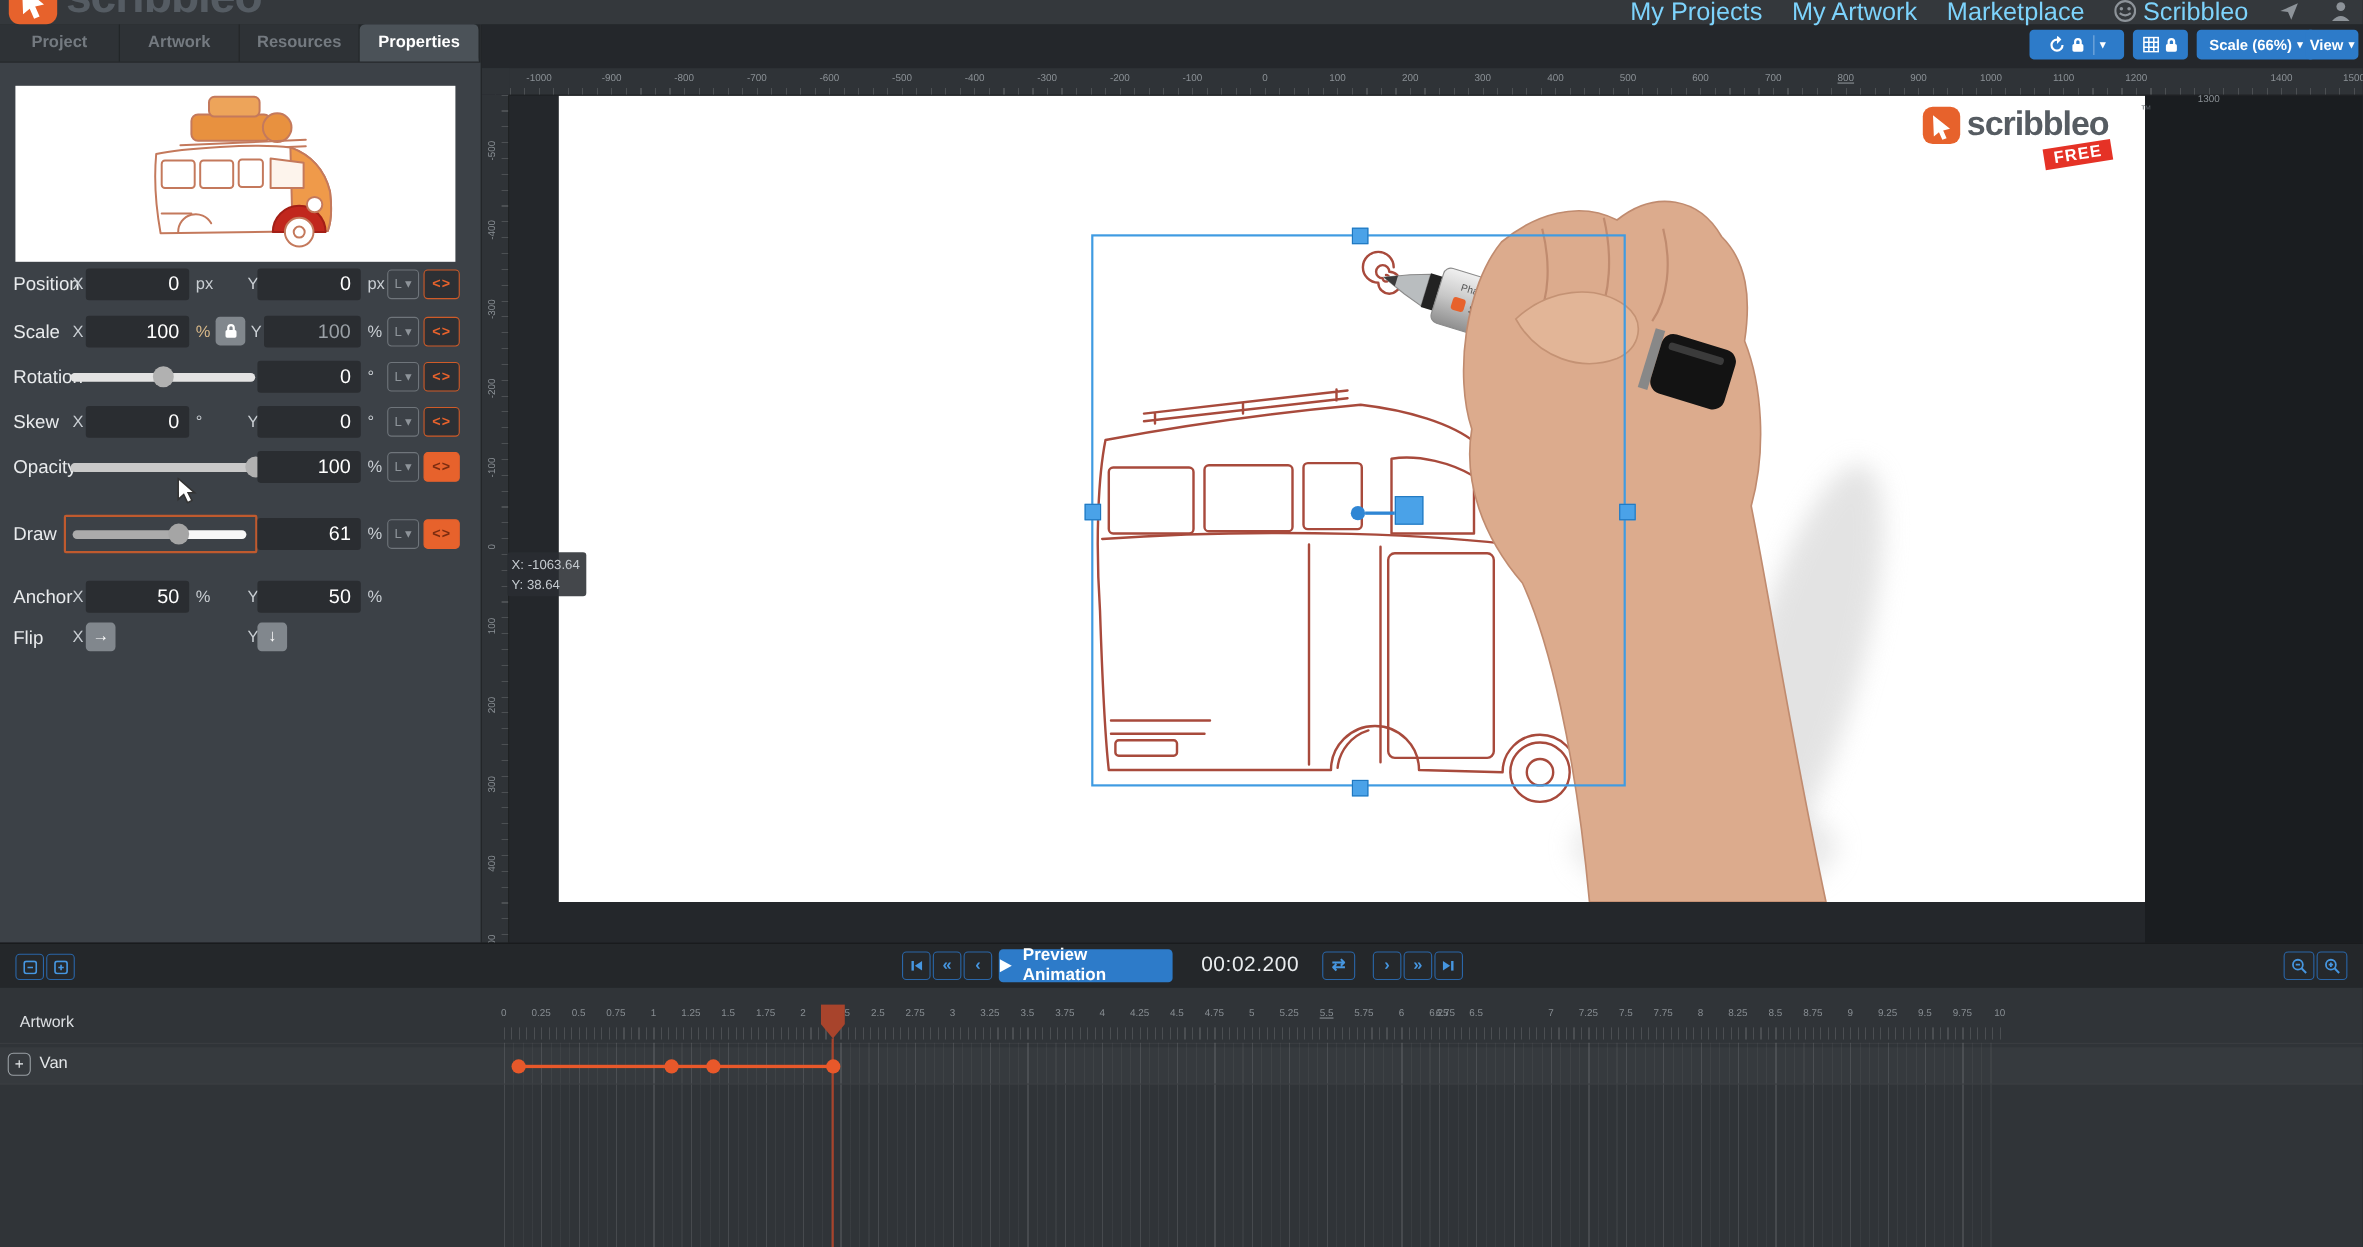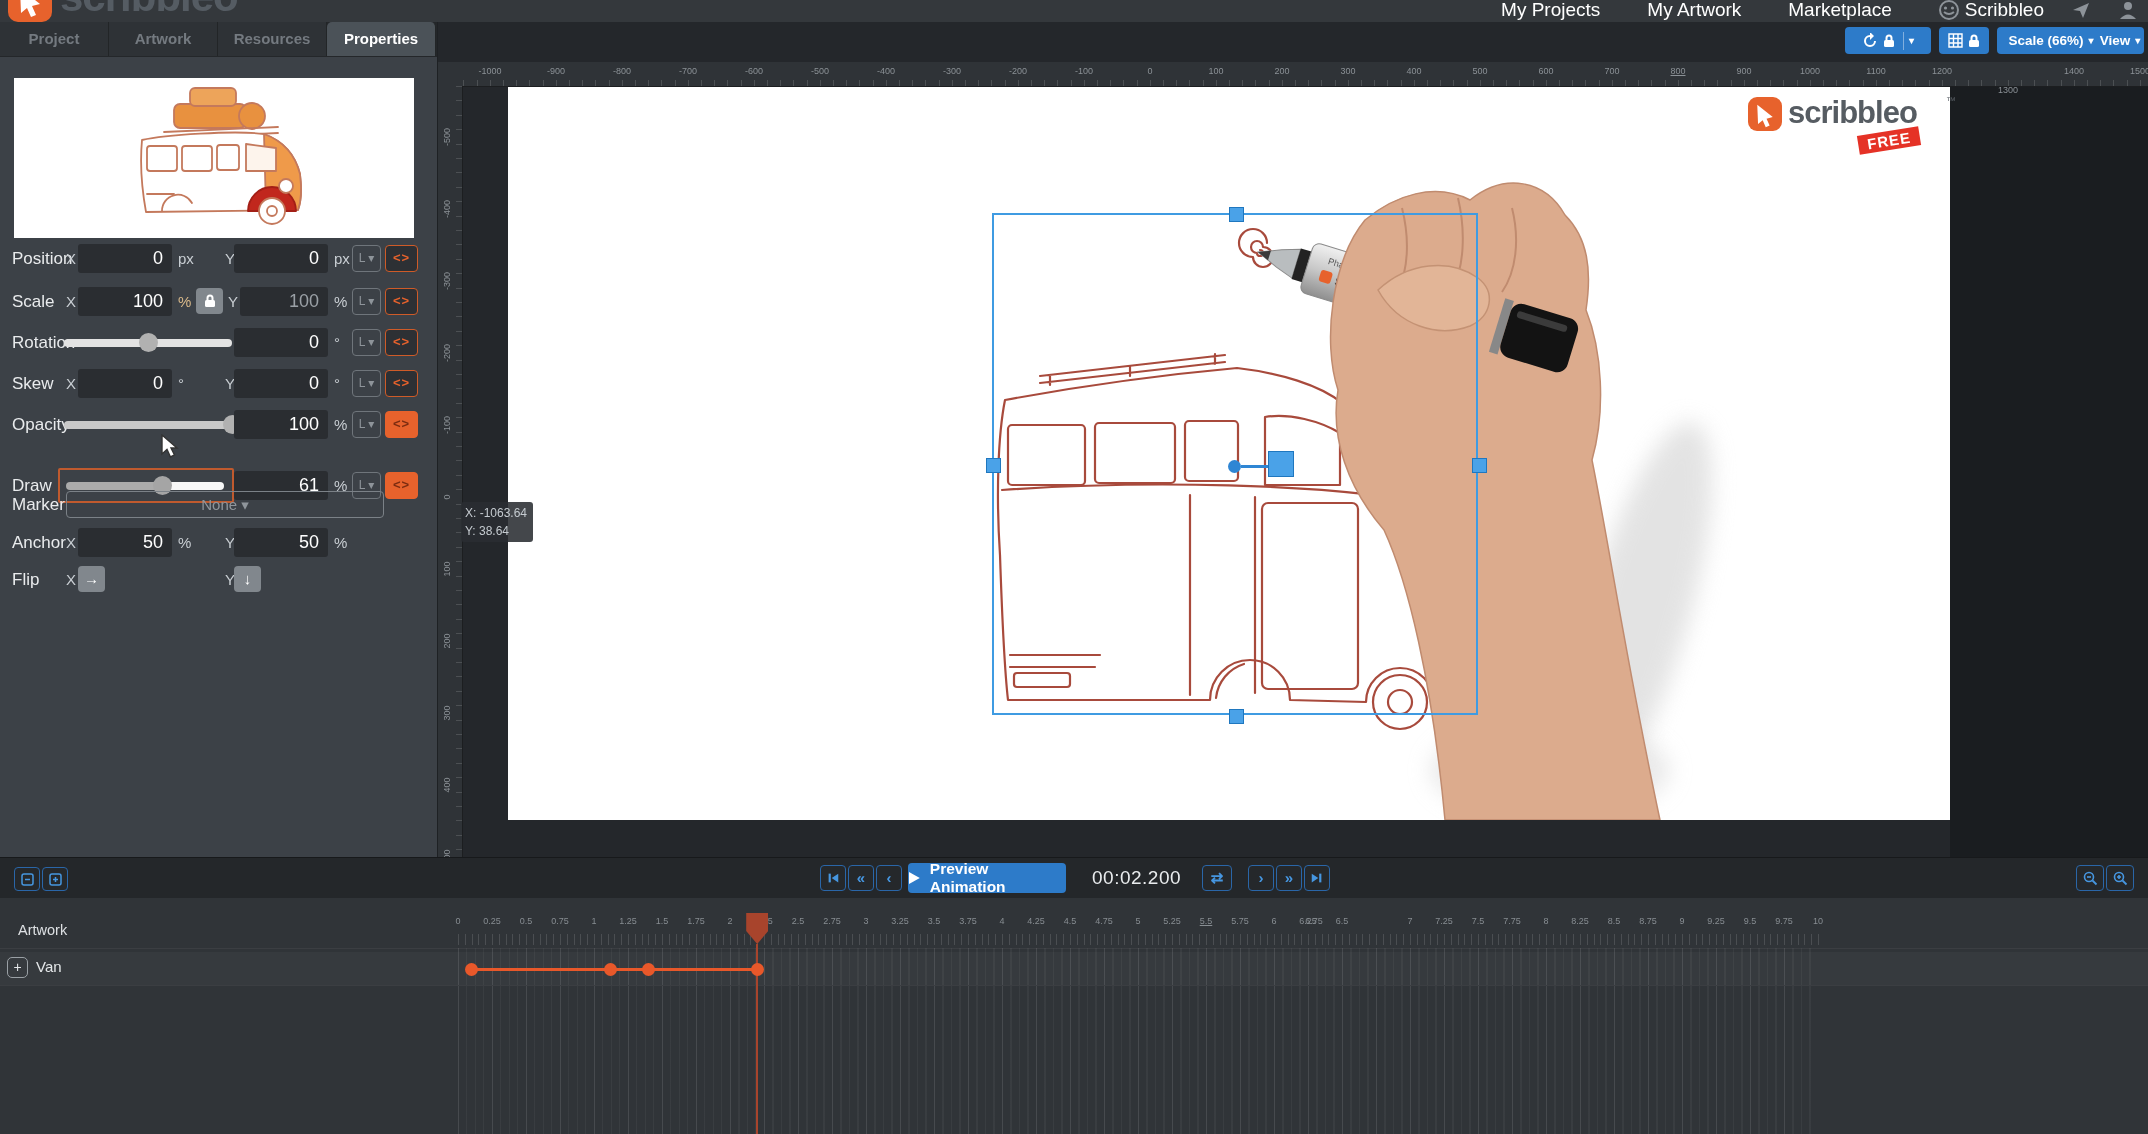--- a/index.html
+++ b/index.html
@@ -3,21 +3,21 @@
 <meta charset="utf-8">
 <style>
   html,body{margin:0;padding:0;}
   body{width:2148px;height:1134px;overflow:hidden;position:relative;background:#26292d;
        font-family:"Liberation Sans",sans-serif;-webkit-font-smoothing:antialiased;}
   
   #header{position:absolute;left:0;top:0;width:2148px;height:22px;background:#34383c;z-index:40;}
   #logo-icon{position:absolute;left:8px;top:-22px;width:44px;height:44px;border-radius:10px;background:#e7622c;}
   #logo-text{position:absolute;left:60px;top:-27px;font-size:42px;font-weight:bold;color:#555c63;letter-spacing:-1px;}
   #hdr-right{position:absolute;right:10px;top:0;height:22px;display:flex;align-items:flex-start;gap:27px;}
-  .menu-item{font-size:19px;color:#ffffff;line-height:20px;white-space:nowrap;margin-left:20px;}
+  .menu-item{font-size:23px;color:#7dd3fc;line-height:20px;white-space:nowrap;}
   .hdr-ic{width:20px;height:20px;fill:#8d9399;}
   
   #left-panel{position:absolute;left:0;top:22px;width:437px;height:835px;background:#3c4147;z-index:30;border-right:1px solid #1e2124;}
   #tabbar{position:absolute;left:0;top:0;width:437px;height:35px;background:#24272a;display:flex;}
   .tab{width:109px;height:34px;line-height:34px;text-align:center;font-size:15px;font-weight:bold;color:#747a80;background:#2e3236;border-right:1px solid #222527;box-sizing:border-box;}
   .tab.active{background:#4b5258;color:#ffffff;border-radius:5px 5px 0 0;}
   #thumb{position:absolute;left:14px;top:56px;width:400px;height:160px;background:#ffffff;}
   .prow{position:absolute;left:0;width:437px;height:32px;}
   .plabel{position:absolute;left:12px;font-size:17px;color:#e9ebed;line-height:31px;}
   .axis{position:absolute;font-size:15px;color:#c9ced3;line-height:31px;}
@@ -426,24 +426,20 @@
         <div id="draw-r" style="position: absolute; right: 0px; top: 0px; height: 8px; border-radius: 0px 4px 4px 0px; background: rgb(247, 247, 247); width: 39%;"></div>
         <div class="sl-handle" id="draw-handle" style="background: rgb(165, 165, 165); left: calc(61% - 9px);"></div>
       </div>
     </div>
     <input class="vbox" style="left: 234px; width: 94px;" value="61">
     <div class="unit" style="left:334px;">%</div>
     <div class="lbtn"><span>L</span> ▾</div>
     <div class="kfbtn on">&lt;&gt;</div>
   </div>
 
-  <div class="prow" style="top:467px;">
-    <div class="plabel">Marker</div>
-    <div id="marker-dd">None ▾</div>
-  </div>
 
   <div class="prow" style="top:505px;">
     <div class="plabel">Anchor</div>
     <div class="axis" style="left:66px;">X</div>
     <input class="vbox" style="left: 78px; width: 94px;" value="50">
     <div class="unit" style="left:178px;">%</div>
     <div class="axis" style="left:225px;">Y</div>
     <input class="vbox" style="left: 234px; width: 94px;" value="50">
     <div class="unit" style="left:334px;">%</div>
   </div>

